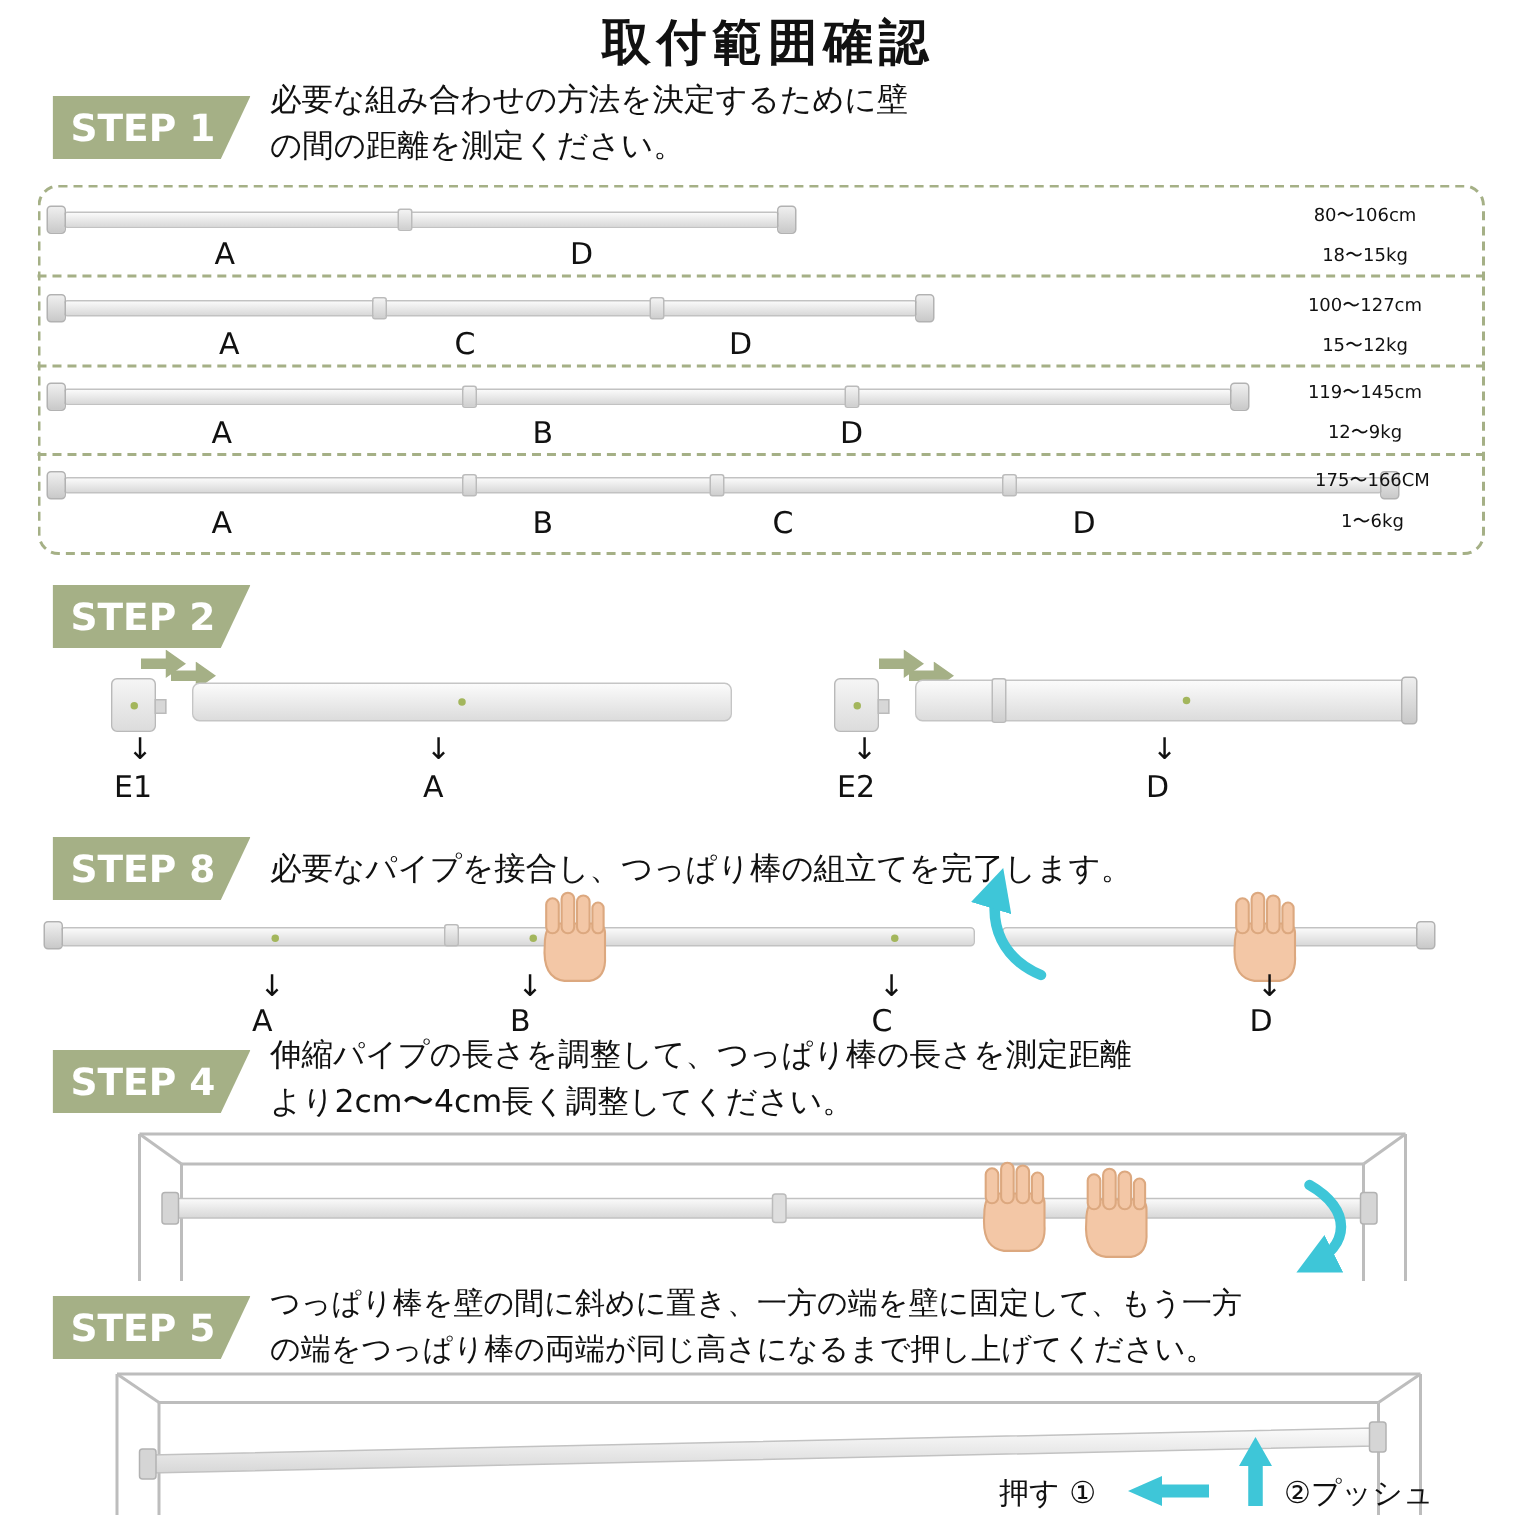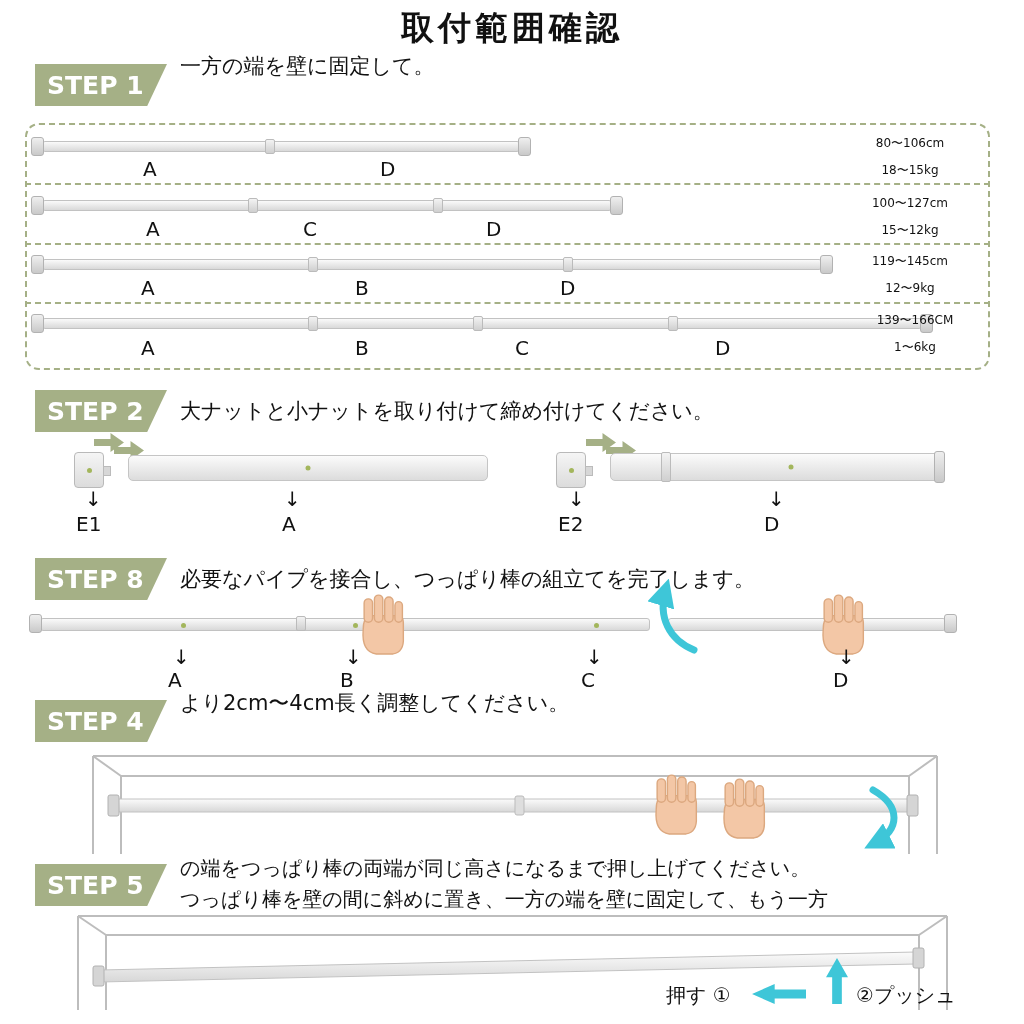--- a/index.html
+++ b/index.html
@@ -66,21 +66,22 @@
     <rect x="46" y="10" width="8" height="22" rx="4" fill="#F3C7A6" stroke="#DCA87F" stroke-width="1.5"></rect>
   </symbol>
 </svg>
 
 <div class="page">
 
   <div class="title">取付範囲確認</div>
 
   <div class="step-badge" style="left:35px;top:64px;">STEP 1</div>
   <div class="step-text" style="left:180px;top:51px;">
-    <div>一方の端を壁に固定して。</div>
+    <div>必要な組み合わせの方法を決定するために壁</div>
+    <div>の間の距離を測定ください。</div>
   </div>
 
   <div class="dashed-box" style="left:25px;top:123px;width:965px;height:247px;"></div>
   <div class="dashed-sep" style="left:25px;top:183px;width:965px;"></div>
   <div class="dashed-sep" style="left:25px;top:243px;width:965px;"></div>
   <div class="dashed-sep" style="left:25px;top:302px;width:965px;"></div>
 
   <div class="rod" style="left:42px;top:141px;width:478px;">
     <div class="rod-cap left"></div>
     <div class="rod-cap right"></div>
@@ -126,28 +127,25 @@
     <div class="rod-cap right"></div>
     <div class="rod-collar" style="left:265px;"></div>
     <div class="rod-collar" style="left:430px;"></div>
     <div class="rod-collar" style="left:625px;"></div>
   </div>
   <div class="seg-label" style="left:141px;top:336px;">A</div>
   <div class="seg-label" style="left:355px;top:336px;">B</div>
   <div class="seg-label" style="left:515px;top:336px;">C</div>
   <div class="seg-label" style="left:715px;top:336px;">D</div>
   <div class="range-text" style="left:840px;top:307px;">
-    <div>139〜166CM</div>
+    <div>175〜166CM</div>
     <div>1〜6kg</div>
   </div>
 
   <div class="step-badge" style="left:35px;top:390px;">STEP 2</div>
-  <div class="step-text" style="left:180px;top:396px;">
-    <div>大ナットと小ナットを取り付けて締め付けてください。</div>
-  </div>
 
   <div class="fwd-arrow" style="left:94px;top:433px;"></div>
   <div class="fwd-arrow" style="left:114px;top:441px;"></div>
   <div class="flange" style="left:74px;top:452px;">
     <div class="flange-stub"></div>
     <div class="dot" style="left:12px;top:15px;"></div>
   </div>
   <div class="pipe" style="left:128px;top:455px;width:360px;height:26px;">
     <div class="dot" style="left:50%;top:50%;transform:translate(-50%,-50%);"></div>
   </div>
@@ -209,20 +207,21 @@
   <div class="glyph-arrow" style="left:345px;top:645px;">↓</div>
   <div class="glyph-arrow" style="left:586px;top:645px;">↓</div>
   <div class="glyph-arrow" style="left:838px;top:645px;">↓</div>
   <div class="seg-label" style="left:168px;top:668px;">A</div>
   <div class="seg-label" style="left:340px;top:668px;">B</div>
   <div class="seg-label" style="left:581px;top:668px;">C</div>
   <div class="seg-label" style="left:833px;top:668px;">D</div>
 
   <div class="step-badge" style="left:35px;top:700px;">STEP 4</div>
   <div class="step-text" style="left:180px;top:688px;">
+    <div>伸縮パイプの長さを調整して、つっぱり棒の長さを測定距離</div>
     <div>より2cm〜4cm長く調整してください。</div>
   </div>
 
   <svg class="illus-svg" style="left:85px;top:750px;" width="860" height="106" viewBox="0 0 860 106">
     <defs>
       <linearGradient id="rodg4" x1="0" y1="0" x2="0" y2="1">
         <stop offset="0" stop-color="#fbfbfb"></stop>
           <stop offset="1" stop-color="#d7d7d7"></stop>
       </linearGradient>
       <marker id="ah4" markerWidth="4" markerHeight="4" refX="2.6" refY="2" orient="auto">
@@ -243,22 +242,22 @@
     <rect x="23" y="45" width="11" height="21" rx="2" fill="#d5d5d5" stroke="#b2b2b2"></rect>
     <rect x="822" y="45" width="11" height="21" rx="2" fill="#d5d5d5" stroke="#b2b2b2"></rect>
     <rect x="430" y="46" width="9" height="19" rx="2" fill="#dedede" stroke="#bbb"></rect>
     <use href="#hand-sym" x="560" y="22" width="56" height="66"></use>
     <use href="#hand-sym" x="628" y="26" width="56" height="66"></use>
     <path d="M788 40 C 816 56 816 80 788 94" fill="none" stroke="#3EC6D8" stroke-width="7" stroke-linecap="round" marker-end="url(#ah4)"></path>
   </svg>
 
   <div class="step-badge" style="left:35px;top:864px;">STEP 5</div>
   <div class="step-text" style="left:180px;top:853px;font-size:20px;">
+    <div>つっぱり棒を壁の間に斜めに置き、一方の端を壁に固定して、もう一方</div>
     <div>の端をつっぱり棒の両端が同じ高さになるまで押し上げてください。</div>
-    <div>つっぱり棒を壁の間に斜めに置き、一方の端を壁に固定して、もう一方</div>
   </div>
 
   <svg class="illus-svg" style="left:70px;top:910px;" width="885" height="102" viewBox="0 0 885 102">
     <defs>
       <linearGradient id="rodg5" x1="0" y1="0" x2="0" y2="1">
         <stop offset="0" stop-color="#fbfbfb"></stop>
           <stop offset="1" stop-color="#d7d7d7"></stop>
       </linearGradient>
     </defs>
     <g fill="none" stroke="#bdbdbd" stroke-width="2">

